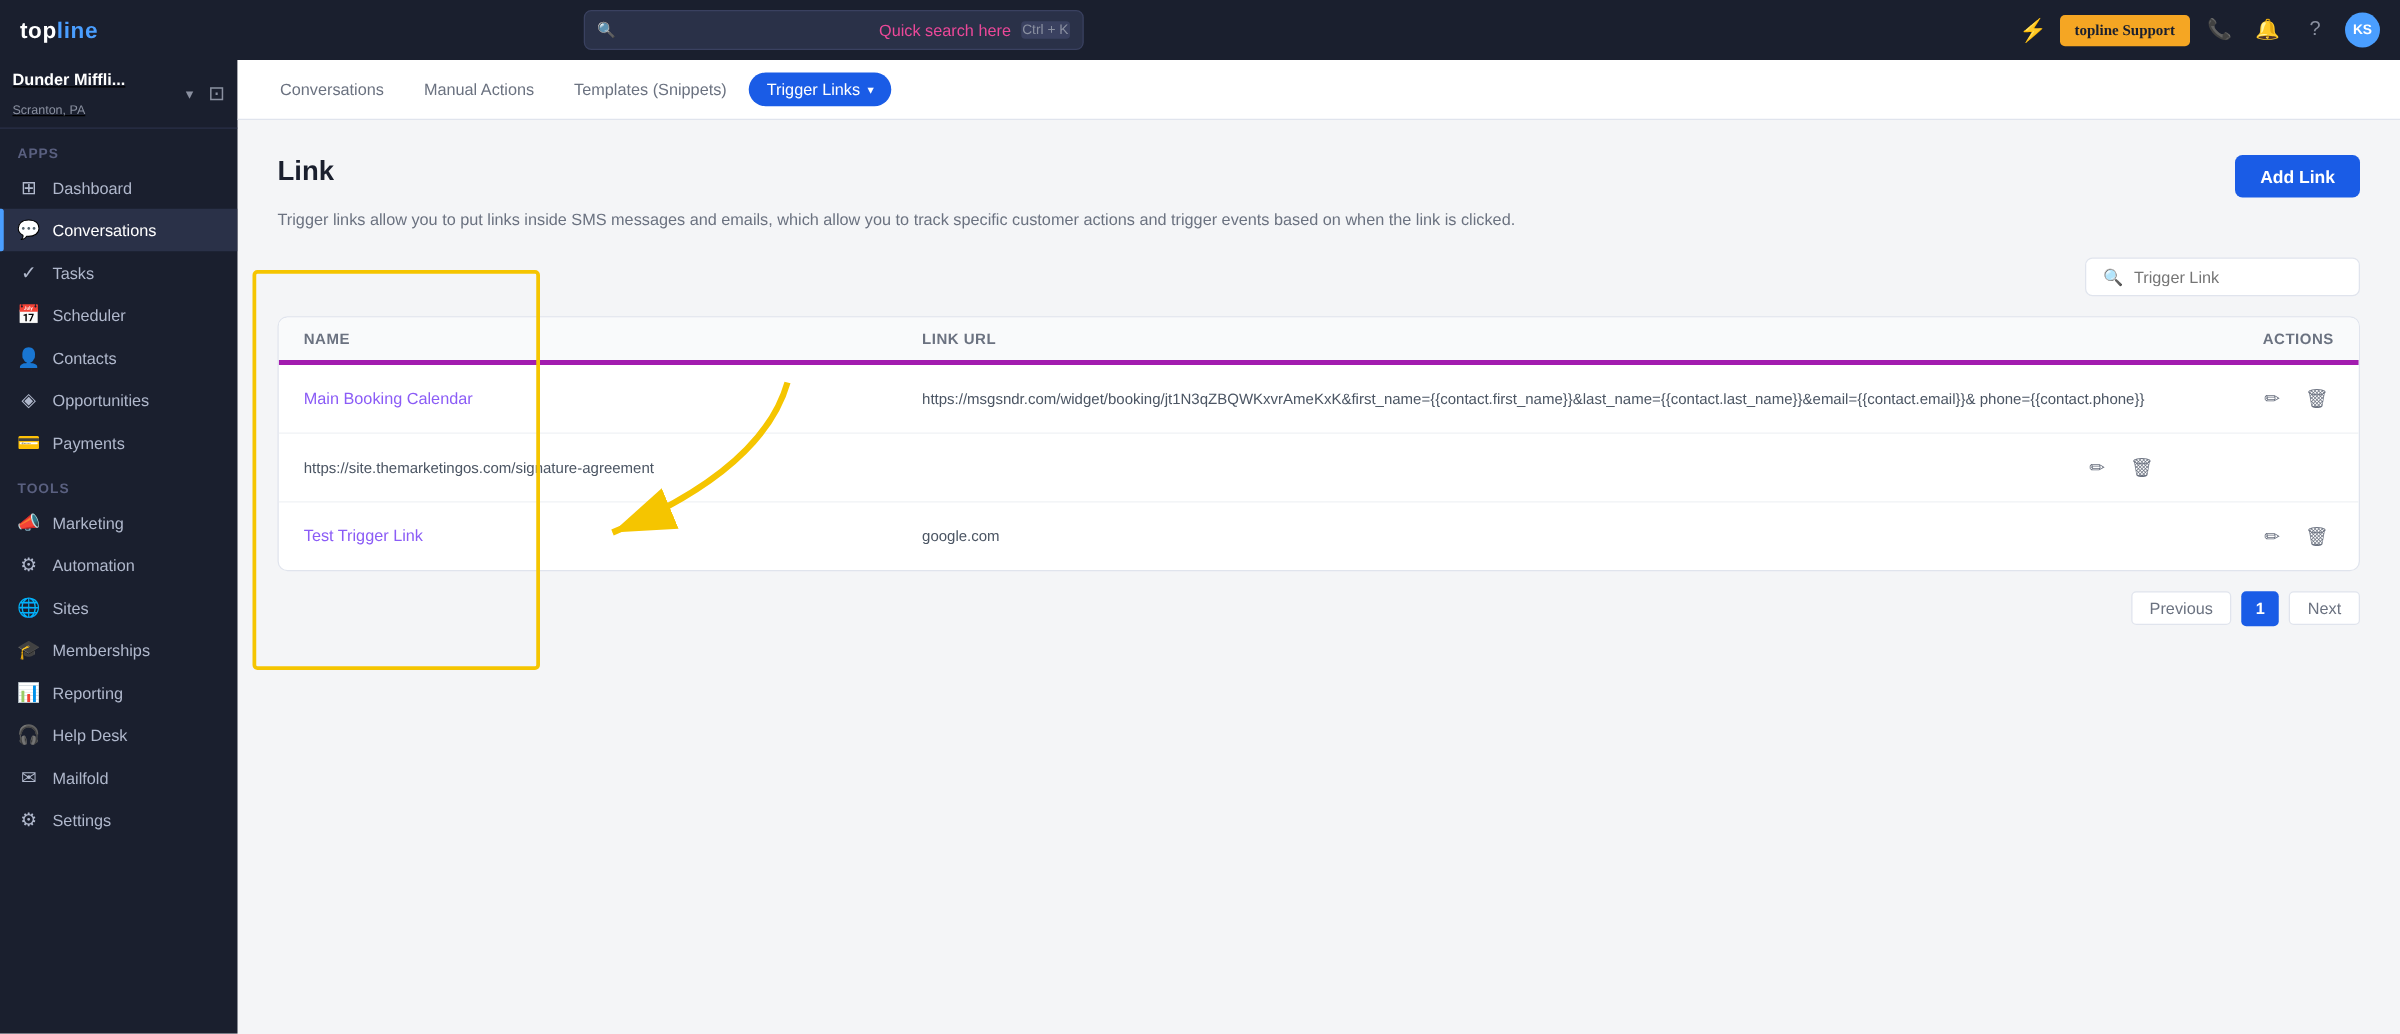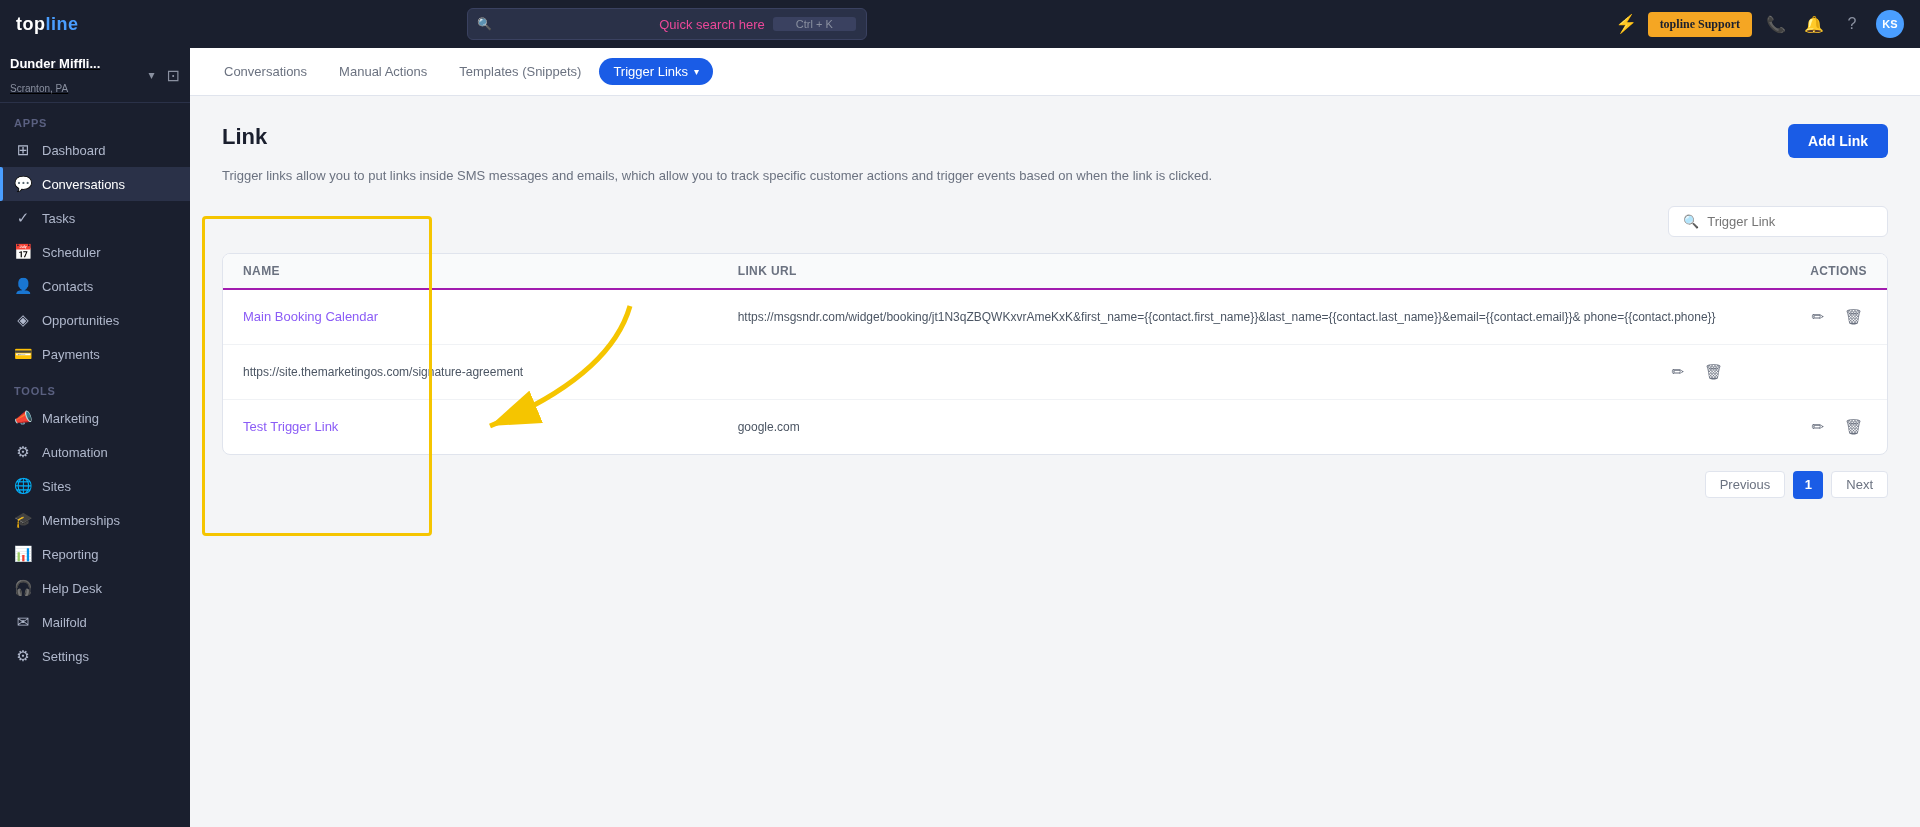--- a/index.html
+++ b/index.html
@@ -37,21 +37,21 @@
       gap: 8px;
       color: #8a90a0;
       font-size: 13px;
       margin: 0 auto;
     }
     .topnav-search-icon { font-size: 12px; }
     .topnav-search-placeholder { flex: 1; color: #ec4899; text-align: right; }
     .topnav-search-shortcut {
       background: #3a4160;
       border-radius: 3px;
-      padding: 1px 23px;
+      padding: 1px 1px;
       font-size: 11px;
       color: #8a90a0;
     }
     .topnav-right {
       display: flex;
       align-items: center;
       gap: 10px;
       margin-left: auto;
     }
     .topnav-support-btn {
@@ -278,21 +278,21 @@
     .table-container {
       background: #fff;
       border: 1px solid #e0e4ed;
       border-radius: 8px;
       overflow: hidden;
     }
     .table-header {
       display: grid;
       grid-template-columns: 1fr 2fr 140px;
       background: #f9fafb;
-      border-bottom: 2px solid #a21caf;
+      border-bottom: 4px solid #a21caf;
       padding: 10px 20px;
     }
     .table-header-cell {
       font-size: 12px;
       font-weight: 600;
       color: #6b7280;
       text-transform: uppercase;
       letter-spacing: 0.4px;
     }
     .table-row {

